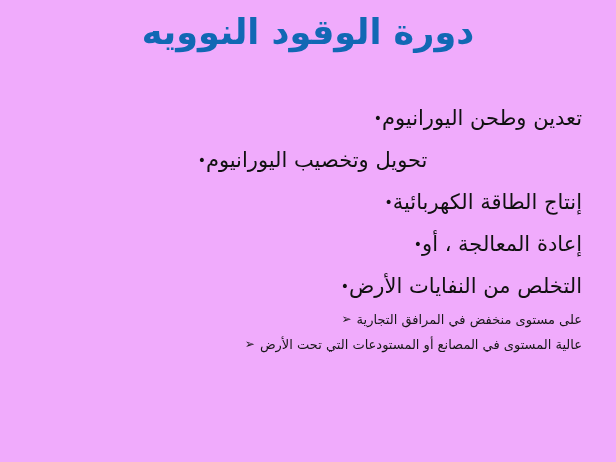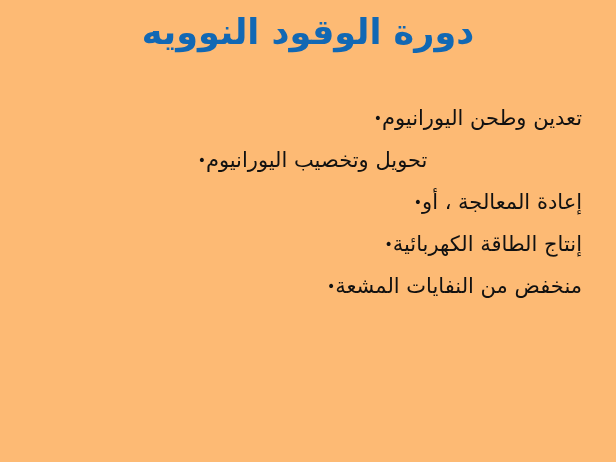--- a/index.html
+++ b/index.html
@@ -115,51 +115,57 @@
     unicode-bidi: embed;
   }
 
   .sub-block {
     margin-top: 2px;
   }
 </style>
 </head>
 <body style="background: rgb(240, 240, 240);">
 
-<div class="slide" style="background: #fdba74;">
+<div class="slide" style="background: #f0abfc;">
 
   <div class="slide-title" style="color: rgb(17, 104, 180);">دورة الوقود النوويه</div>
 
   <div class="body-block">
 
     <ul class="level1">
 
       <li class="bullet-line" style="color: rgb(17, 17, 17);">
         <span class="bullet-text" style="color: rgb(17, 17, 17);">تعدين وطحن اليورانيوم</span><span class="marker" style="color: rgb(17, 17, 17);">•</span>
       </li>
 
       <li class="bullet-line" style="color: rgb(17, 17, 17); text-align: center;">
         <span class="bullet-text" style="color: rgb(17, 17, 17);">تحويل وتخصيب اليورانيوم</span><span class="marker" style="color: rgb(17, 17, 17);">•</span>
       </li>
 
 
       <li class="bullet-line" style="color: rgb(17, 17, 17);">
+        <span class="bullet-text" style="color: rgb(17, 17, 17);">إنتاج الطاقة الكهربائية</span><span class="marker" style="color: rgb(17, 17, 17);">•</span>
+      </li>
+
+      <li class="bullet-line" style="color: rgb(17, 17, 17);">
         <span class="bullet-text" style="color: rgb(17, 17, 17);">إعادة المعالجة ، أو</span><span class="marker" style="color: rgb(17, 17, 17);">•</span>
       </li>
 
       <li class="bullet-line" style="color: rgb(17, 17, 17);">
-        <span class="bullet-text" style="color: rgb(17, 17, 17);">إنتاج الطاقة الكهربائية</span><span class="marker" style="color: rgb(17, 17, 17);">•</span>
-      </li>
-
-      <li class="bullet-line" style="color: rgb(17, 17, 17);">
-        <span class="bullet-text" style="color: rgb(17, 17, 17);">منخفض من النفايات المشعة</span><span class="marker" style="color: rgb(17, 17, 17);">•</span>
+        <span class="bullet-text" style="color: rgb(17, 17, 17);">التخلص من النفايات الأرض</span><span class="marker" style="color: rgb(17, 17, 17);">•</span>
       </li>
 
     </ul>
 
     <ul class="level2 sub-block">
 
+      <li class="sub-line" style="color: rgb(22, 22, 22);">
+        <span class="sub-text" style="color: rgb(22, 22, 22);">على مستوى منخفض في المرافق التجارية</span><span class="sub-marker" style="color: rgb(22, 22, 22);">➢</span>
+      </li>
 
+      <li class="sub-line" style="color: rgb(22, 22, 22);">
+        <span class="sub-text" style="color: rgb(22, 22, 22);">عالية المستوى في المصانع أو المستودعات التي تحت الأرض</span><span class="sub-marker" style="color: rgb(22, 22, 22);">➢</span>
+      </li>
 
     </ul>
 
   </div>
 </div>
 
 </body></html>

